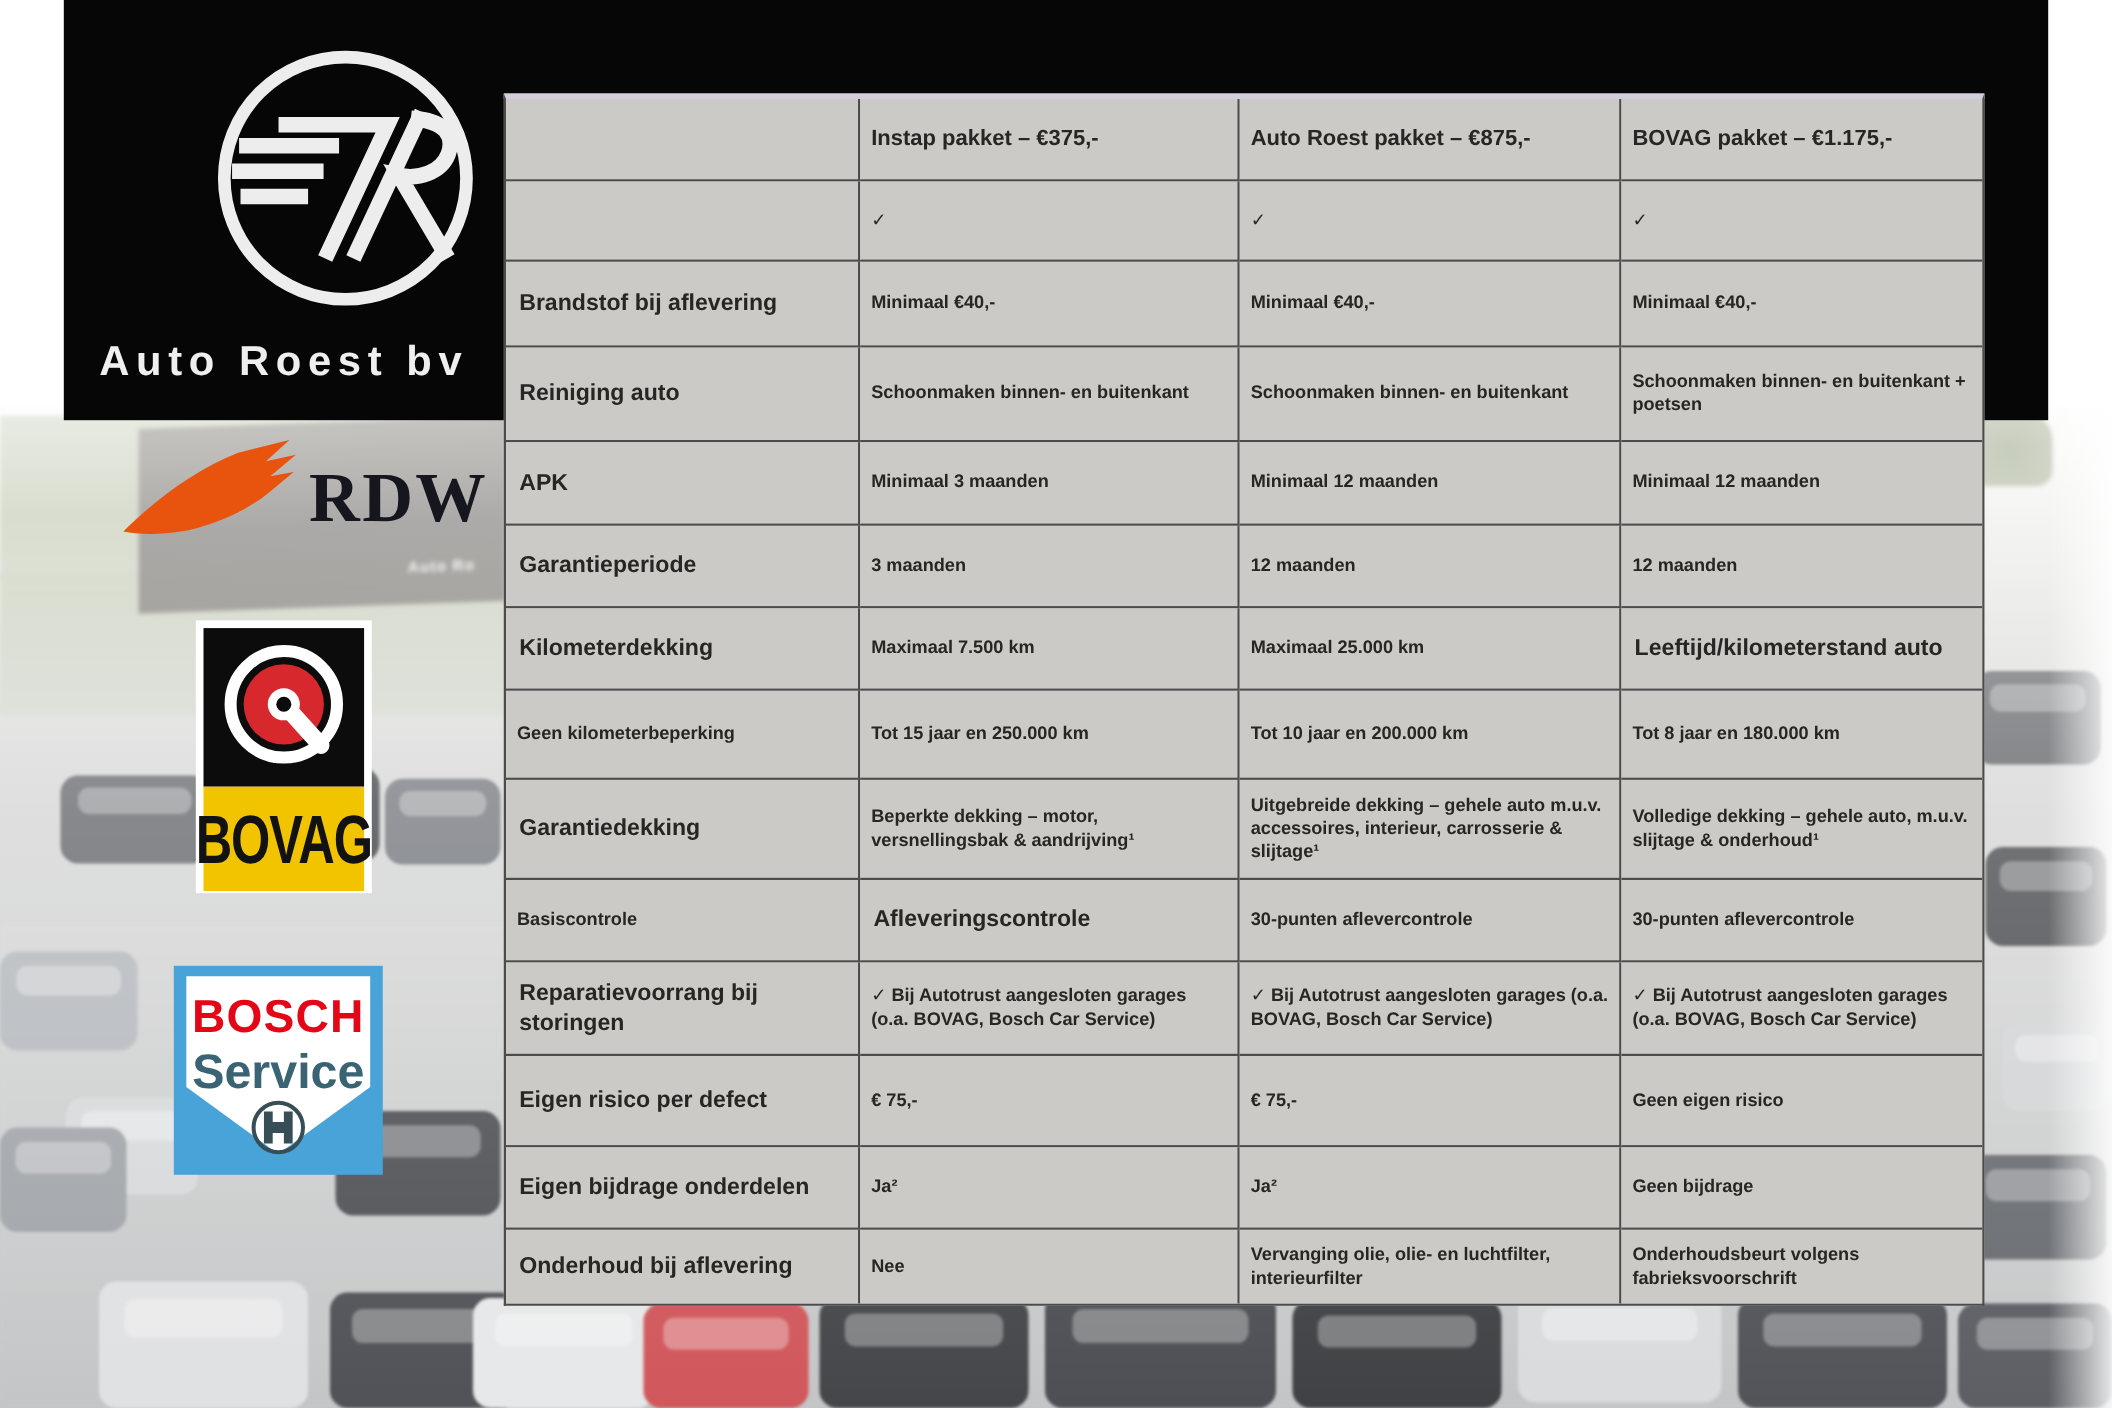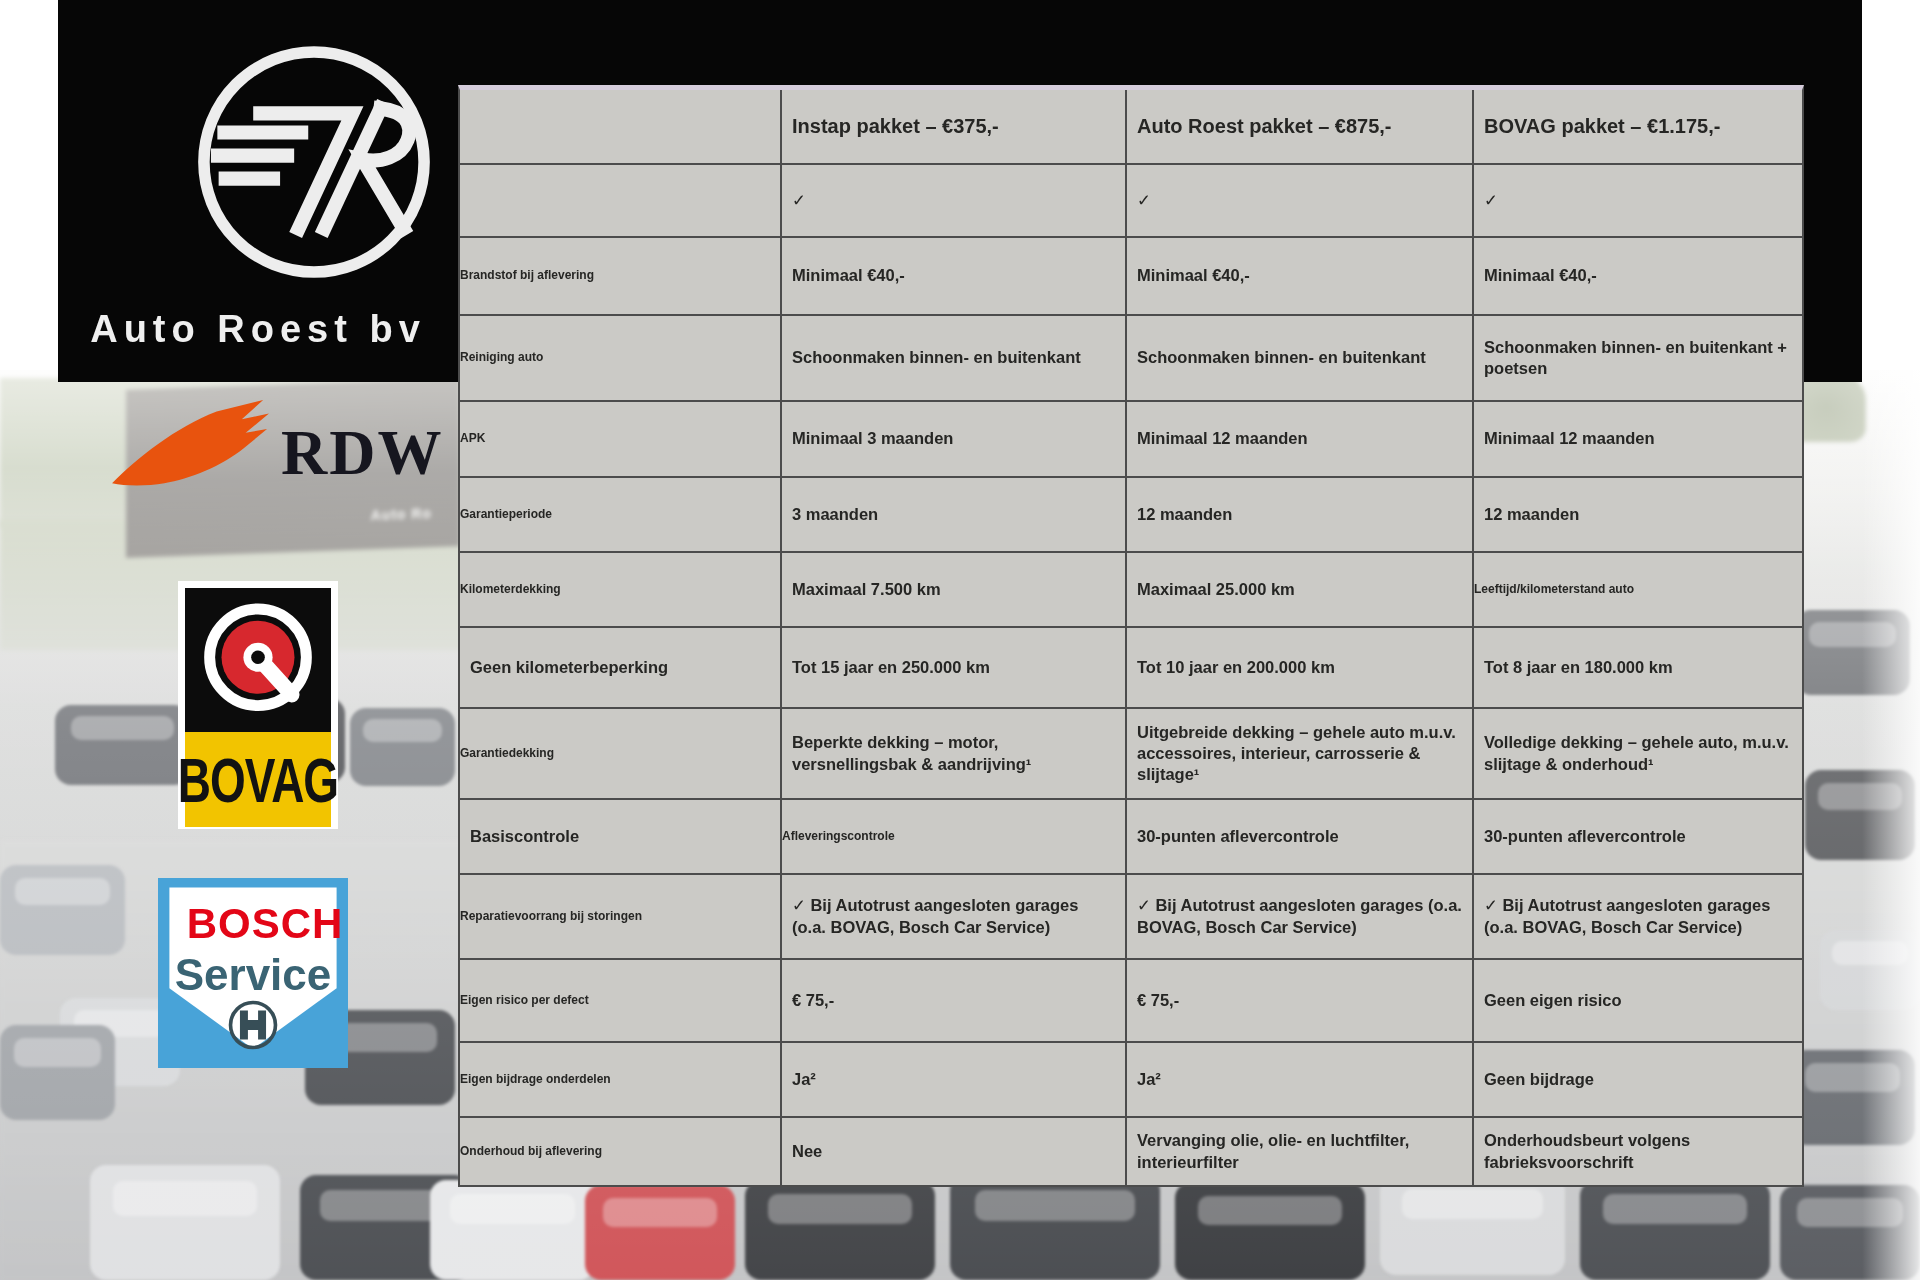--- a/index.html
+++ b/index.html
@@ -38,45 +38,45 @@
   
   .pkg-table{position:absolute;left:458px;top:85px;z-index:4;display:grid;
          grid-template-columns:322px 345px 347px 328px;
          grid-template-rows:75px 73px 78px 86px 76px 75px 75px 81px 91px 75px 85px 83px 75px 67px;
          border:2px solid var(--table_line);border-top:5px solid var(--table_top_strip);
          background:var(--table_bg);}
   .cell{background:var(--table_bg);border-right:2px solid var(--table_line);
          border-bottom:2px solid var(--table_line);display:flex;align-items:center;
          padding:0 10px;box-sizing:border-box;color:var(--table_text);
          font-weight:bold;font-size:16.5px;line-height:1.28;}
-  .cell.label{padding-left:0;font-size:12px;}
+  .cell.label{padding-left:12px;font-size:21px;}
   .cell.head{font-size:20px;}
   .cell:nth-child(4n){border-right:none;}
   .cell:nth-last-child(-n+4){border-bottom:none;}
 
   
   .rdw{position:absolute;left:108px;top:398px;z-index:5;display:flex;align-items:flex-end;}
   .rdw-text{font-family:"Liberation Serif","DejaVu Serif",serif;font-weight:bold;
          font-size:64px;color:var(--rdw_text);letter-spacing:2px;margin-left:8px;}
 
   
-  .bovag{position:absolute;left:178px;top:581px;width:160px;height:248px;z-index:5;
+  .bovag{position:absolute;left:178px;top:564px;width:160px;height:248px;z-index:5;
          background:#fff;padding:7px;box-sizing:border-box;}
   .bovag-top{position:relative;width:100%;height:144px;background:#0c0c0c;}
   .bovag-bottom{width:100%;height:95px;background:var(--bovag_yellow);
          display:flex;align-items:center;justify-content:center;}
   .bovag-word{font-weight:bold;font-size:46px;letter-spacing:-1px;color:#121212;
          transform:scaleY(1.35);}
 
   
   .bosch{position:absolute;left:158px;top:878px;width:190px;height:190px;z-index:5;
          background:var(--bosch_blue);}
   .bosch-shield{position:absolute;inset:0;background:#fff;
          clip-path:polygon(6% 5%,94% 5%,94% 58%,50% 90%,6% 58%);}
-  .bosch-line1{position:absolute;left:12px;top:22px;width:100%;text-align:center;
+  .bosch-line1{position:absolute;left:0;top:22px;width:100%;text-align:center;
          color:var(--bosch_red);font-weight:bold;font-size:42px;letter-spacing:1px;}
   .bosch-line2{position:absolute;left:0;top:72px;width:100%;text-align:center;
          color:var(--bosch_teal);font-weight:bold;font-size:44px;}
   .bosch-emblem{position:absolute;left:50%;top:118px;transform:translateX(-50%);}
 </style>
 </head>
 <body>
 
 <div class="stage">
 

